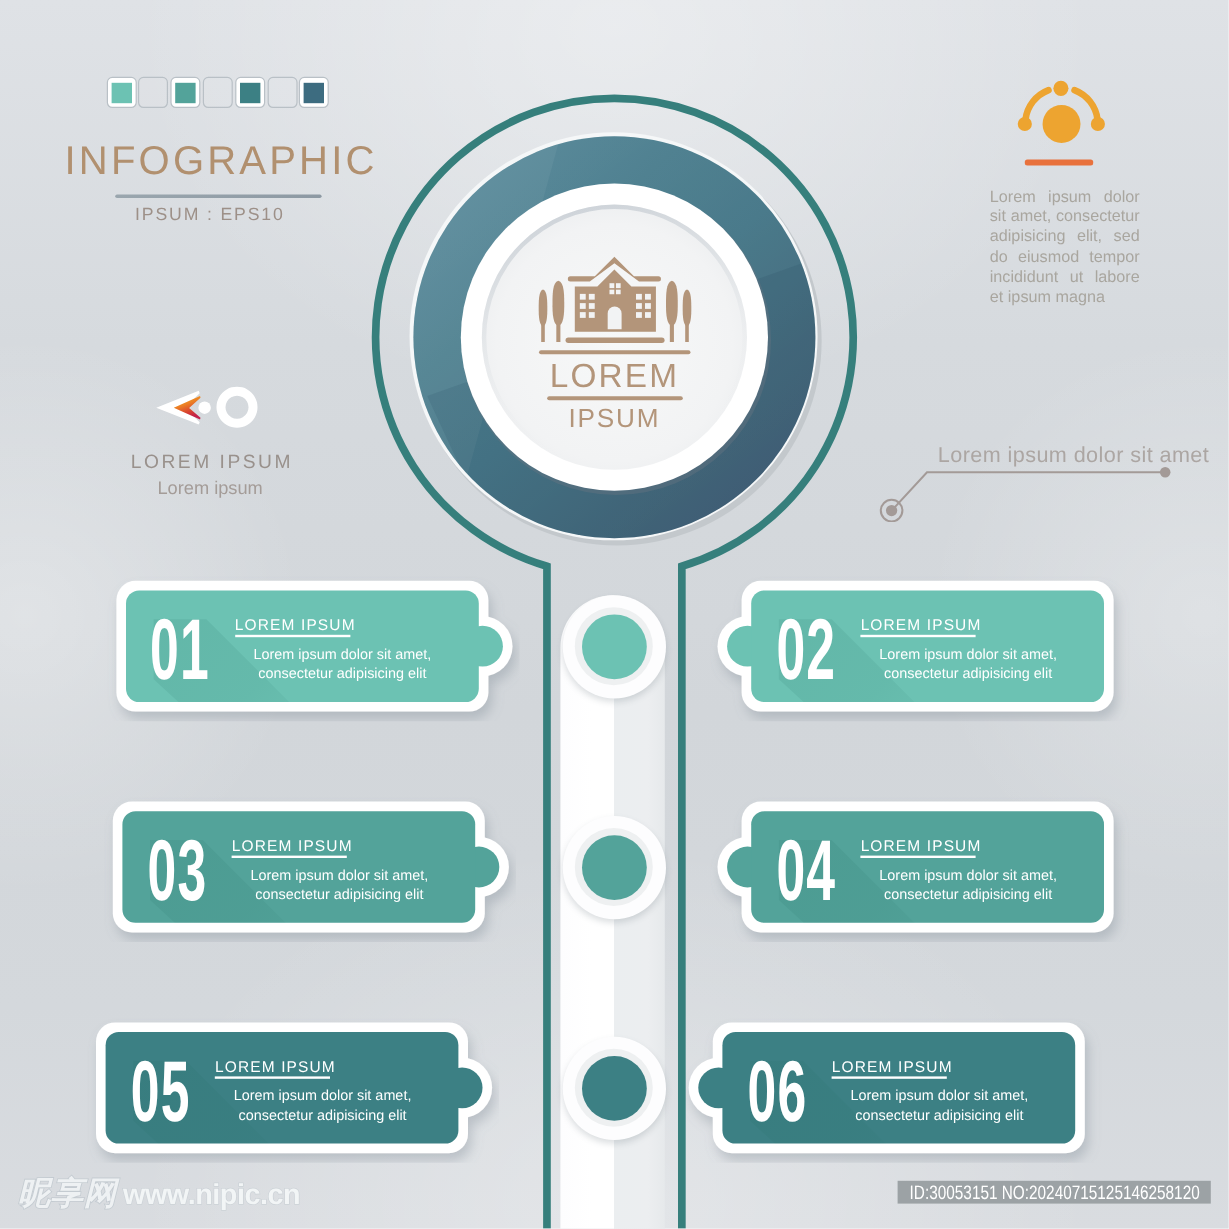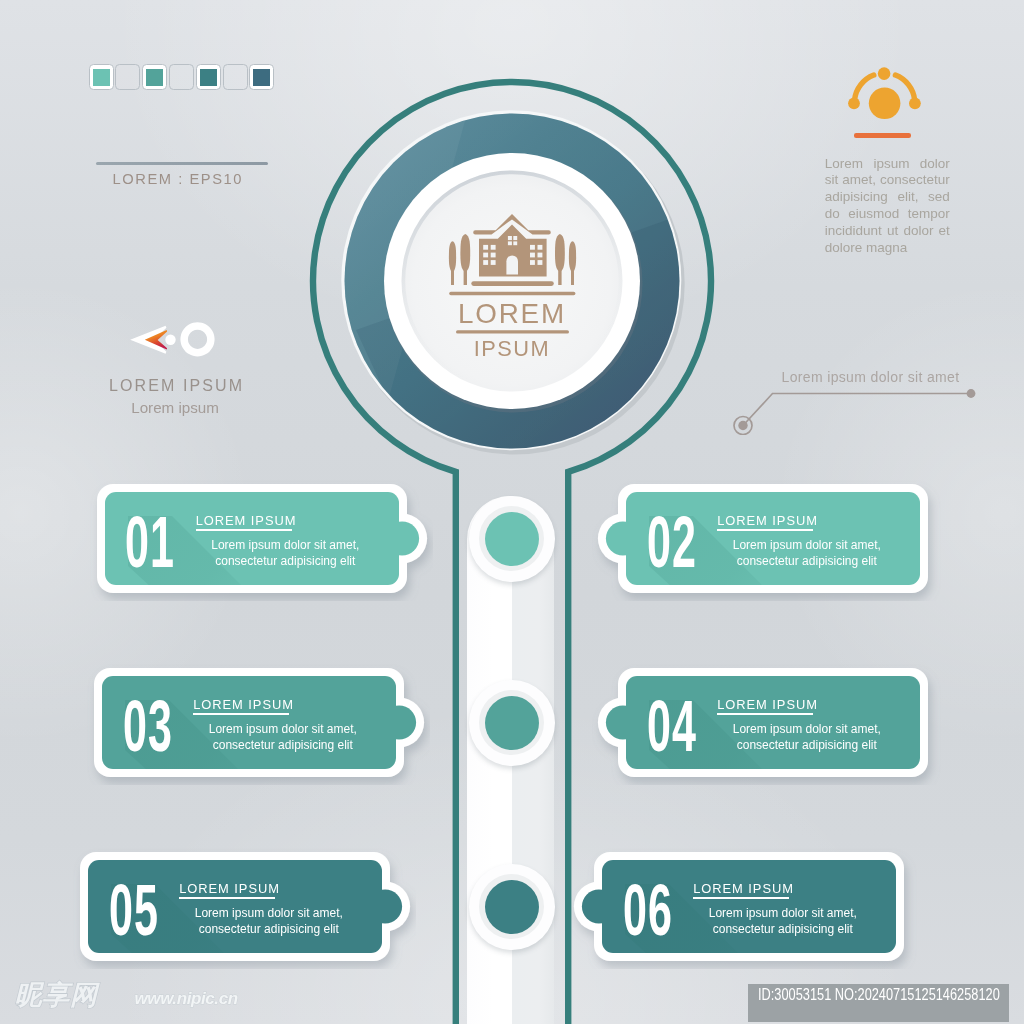--- a/index.html
+++ b/index.html
@@ -40,21 +40,21 @@
          white-space:nowrap;line-height:15.2px;}
 
   
   #net-icon{left:845px;top:60px;width:80px;height:60px;}
   #net-rule{left:853.9px;top:133.4px;width:57px;height:4.2px;background:#e8713c;border-radius:2.1px;}
   #right-text{left:824.8px;top:155.6px;width:125px;font-size:13.5px;line-height:16.8px;
          color:#a9a69f;text-align:justify;}
 
   
   #callout{left:725px;top:365px;width:260px;height:70px;}
-  #callout-text{left:781.5px;top:369.2px;font-size:14px;letter-spacing:0.35px;
+  #callout-text{left:781.5px;top:369.2px;font-size:18px;letter-spacing:0.35px;
          color:#aca6a3;white-space:nowrap;}
 
   
   #emblem{left:311px;top:80px;width:402px;height:402px;}
   #track{left:466.5px;top:495.5px;width:87.5px;height:530px;border-radius:44px 44px 0 0;
          background:linear-gradient(90deg,#fdfdfe 0%,#ffffff 30%,#ffffff 51.3%,#ebeef0 51.5%,
                     #eceef0 84%,#e6e9eb 100%);}
   .marker{position:absolute;width:86px;height:86px;border-radius:50%;
           background:#fdfdfe;box-shadow:0 3px 5px rgba(95,110,120,.22);
           display:flex;align-items:center;justify-content:center;}
@@ -71,28 +71,28 @@
   .card .num{position:absolute;left:20.8px;top:25.5px;color:#fff;font-weight:700;
        font-size:71.8px;line-height:49px;letter-spacing:1.6px;
        transform:scaleX(0.6);transform-origin:0 0;white-space:nowrap;}
   .card .hd{position:absolute;left:91.2px;top:20.9px;color:#fff;font-size:12.9px;
        letter-spacing:0.95px;white-space:nowrap;}
   .card .hdline{position:absolute;left:91.2px;top:36.6px;width:96px;height:2.2px;background:#fff;}
   .card .bd{position:absolute;left:90.8px;top:44.6px;width:180px;color:#fff;
        font-size:12px;line-height:16.2px;}
 
   
-  #wm{left:14.7px;top:985px;display:flex;align-items:baseline;gap:32px;}
+  #wm{left:14.7px;top:985px;display:flex;align-items:baseline;}
   #wm .cn{font-family:"DejaVu Sans",sans-serif;font-weight:bold;font-size:27px;
        font-style:italic;color:#eef1f3;letter-spacing:0.6px;line-height:19px;
        -webkit-text-stroke:1.4px #c4cbd1;paint-order:stroke fill;}
-  #wm .en{margin-left:5px;font-size:17px;font-style:italic;font-weight:bold;color:#f2f5f6;
+  #wm .en{margin-left:5px;font-size:24px;font-weight:bold;color:#f2f5f6;
        letter-spacing:-0.4px;line-height:18px;
        -webkit-text-stroke:1.1px #ccd2d7;paint-order:stroke fill;}
-  #idbar{left:748.2px;top:984.2px;width:260.7px;height:38px;background:#9ca2a5;
+  #idbar{left:748.2px;top:984.2px;width:260.7px;height:19px;background:#9ca2a5;
        white-space:nowrap;box-sizing:border-box;}
   #idbar span{display:block;color:#fff;font-size:16.2px;line-height:20.6px;
        transform:scaleX(0.79);transform-origin:0 0;margin-left:9.5px;}
 </style>
 </head>
 <body>
 
 <div id="stage">
 
   <div class="abs" id="swatches">
@@ -105,22 +105,23 @@
       </div>
     <div class="sw off"></div>
     <div class="sw on">
         <i style="background:#3c8084"></i>
       </div>
     <div class="sw off"></div>
     <div class="sw on">
         <i style="background:#3d6c80"></i>
       </div>
   </div>
+  <div class="abs" id="title">INFOGRAPHIC</div>
   <div class="abs" id="title-rule"></div>
-  <div class="abs" id="subtitle">LOREM : EPS10</div>
+  <div class="abs" id="subtitle">IPSUM : EPS10</div>
 
   <svg class="abs" id="left-icon" viewBox="0 0 96 44">
     <path d="M4.2 21.7 L39.6 7.7 L40.4 9.7 L28.0 21.8 L40.4 33.8 L39.6 35.8 Z" fill="#ffffff"></path>
     <path d="M18.8 21.8 L40.7 12.0 L41.1 13.4 L31.6 21.9 L41.1 30.2 L40.7 31.6 Z" fill="url(#og1)"></path>
     <circle cx="44.5" cy="21.7" r="5.2" fill="#ffffff"></circle>
     <path d="M71.5 4.2 a17.1 17.1 0 1 1 -0.02 0 Z M71.5 11.7 a9.6 9.6 0 1 0 0.02 0 Z" fill="#ffffff" fill-rule="evenodd"></path>
     <defs>
       <linearGradient id="og1" x1="0.05" y1="0.12" x2="0.42" y2="1">
         <stop offset="0%" stop-color="#f0a51f"></stop>
         <stop offset="38%" stop-color="#ec8024"></stop>
@@ -134,21 +135,21 @@
 
   <svg class="abs" id="net-icon" viewBox="0 0 80 60">
     <path d="M9.6 39.6 A30.2 30.2 0 0 1 28.8 15.1" stroke="#eda430" stroke-width="5.4" fill="none" stroke-linecap="round"></path>
     <path d="M50.4 15.1 A30.2 30.2 0 0 1 69.6 39.6" stroke="#eda430" stroke-width="5.4" fill="none" stroke-linecap="round"></path>
     <circle cx="39.6" cy="43.3" r="15.8" fill="#eda430"></circle>
     <circle cx="39.1" cy="13.6" r="6.3" fill="#eda430"></circle>
     <circle cx="9" cy="43.3" r="5.9" fill="#eda430"></circle>
     <circle cx="69.9" cy="43.3" r="5.9" fill="#eda430"></circle>
   </svg>
   <div class="abs" id="net-rule"></div>
-  <div class="abs" id="right-text">Lorem ipsum dolor sit amet, consectetur adipisicing elit, sed do eiusmod tempor incididunt ut dolor et dolore magna</div>
+  <div class="abs" id="right-text">Lorem ipsum dolor sit amet, consectetur adipisicing elit, sed do eiusmod tempor incididunt ut labore et ipsum magna</div>
 
   <svg class="abs" id="callout" viewBox="0 0 260 70">
     <path d="M18 60.5 L47.5 28.5 L246 28.5" stroke="#a39a97" stroke-width="1.7" fill="none"></path>
     <circle cx="246" cy="28.5" r="4.4" fill="#a39a97"></circle>
     <circle cx="18" cy="60.5" r="9" fill="none" stroke="#a39a97" stroke-width="1.7"></circle>
     <circle cx="18" cy="60.5" r="4.7" fill="#a39a97"></circle>
   </svg>
   <div class="abs" id="callout-text">Lorem ipsum dolor sit amet</div>
 
   <div class="card" id="card1" style="left: 96.5px; top: 484px;">

